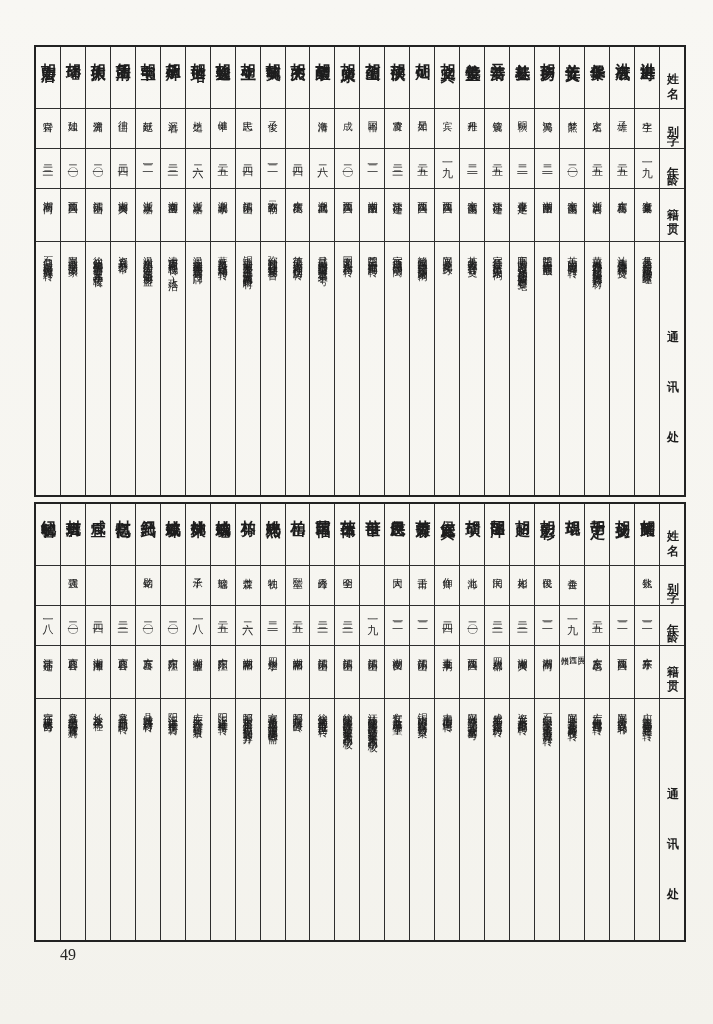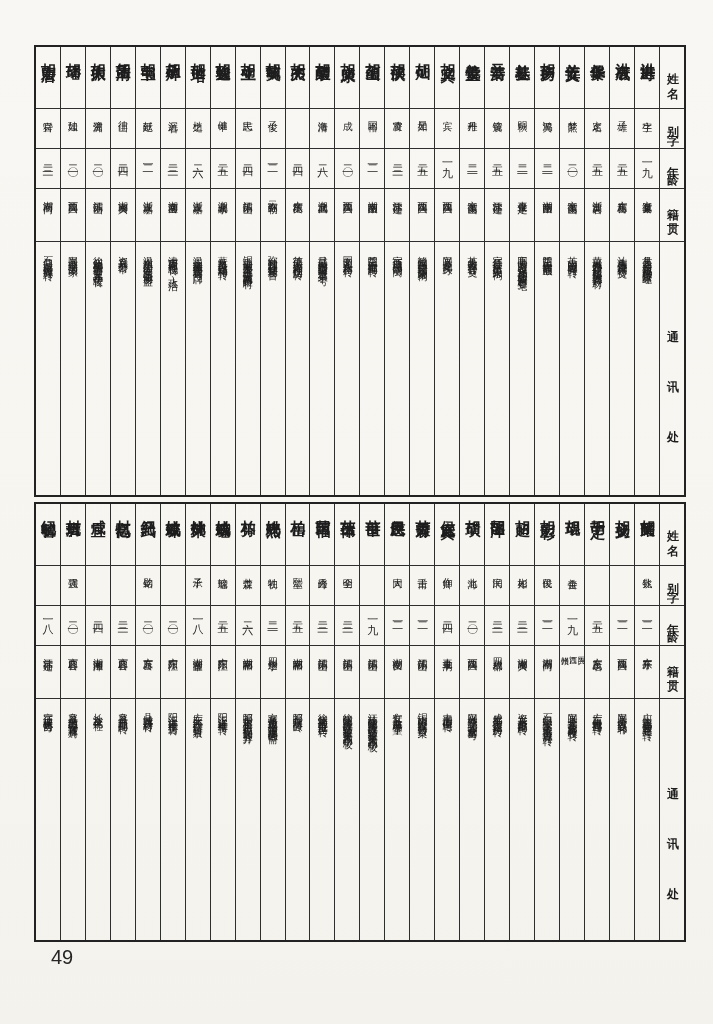--- a/index.html
+++ b/index.html
@@ -63,23 +63,23 @@
   .header-col .r-name span{letter-spacing:14px;}
   .header-col .r-byname{padding-top:7px;}
   .header-col .r-byname span{letter-spacing:8px;}
   .header-col .r-age{padding-top:7px;}
   .header-col .r-age span{letter-spacing:8px;}
   .header-col .r-native{padding-top:10px;}
   .header-col .r-native span{letter-spacing:15px;}
   .header-col .r-addr{padding-top:78px;}
   .header-col .r-addr span{letter-spacing:50px;}
   .page-number{
-    position:absolute;left:51px;top:946px;
-    font-size:20px;color:#262626;
-    font-family:Liberation Sans, sans-serif;
+    position:absolute;left:60px;top:946px;
+    font-size:16px;color:#262626;
+    font-family:Liberation Serif, serif;
   }
 </style>
 </head>
 <body>
 
 <div class="sheet">
   <div class="tables-wrap">
     <div class="ctable top" id="table-0">
         <div class="col header-col">
           <div class="cell r-name">

